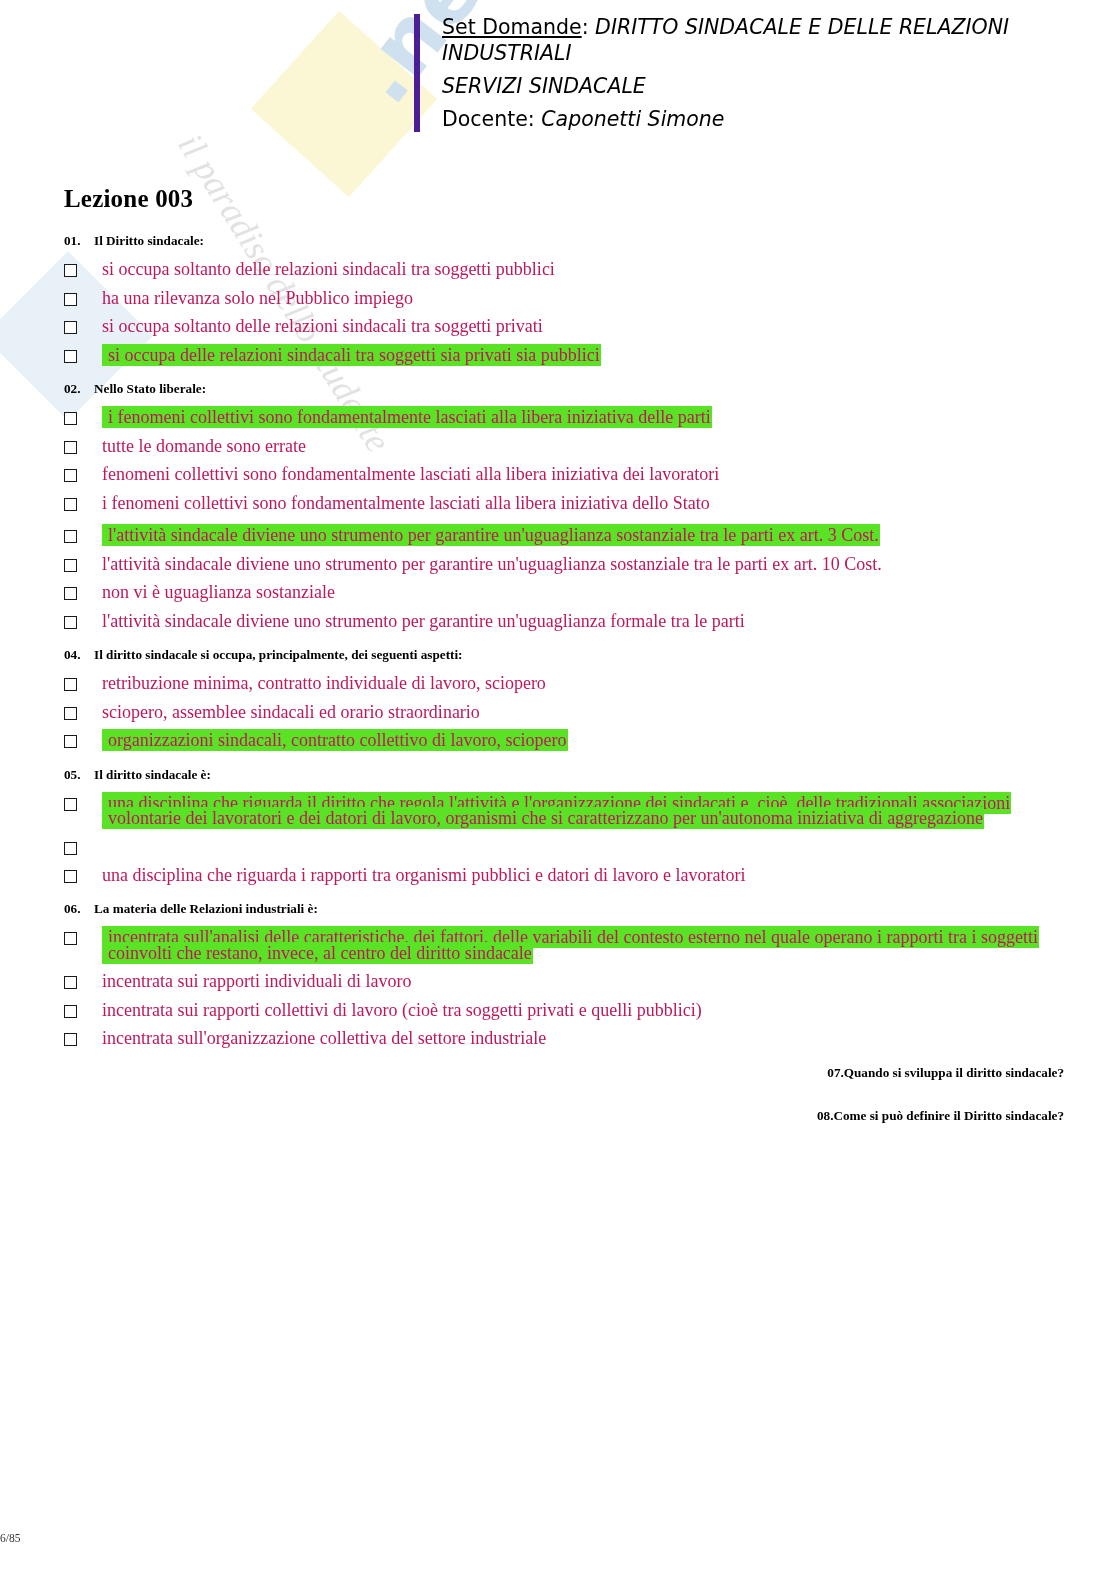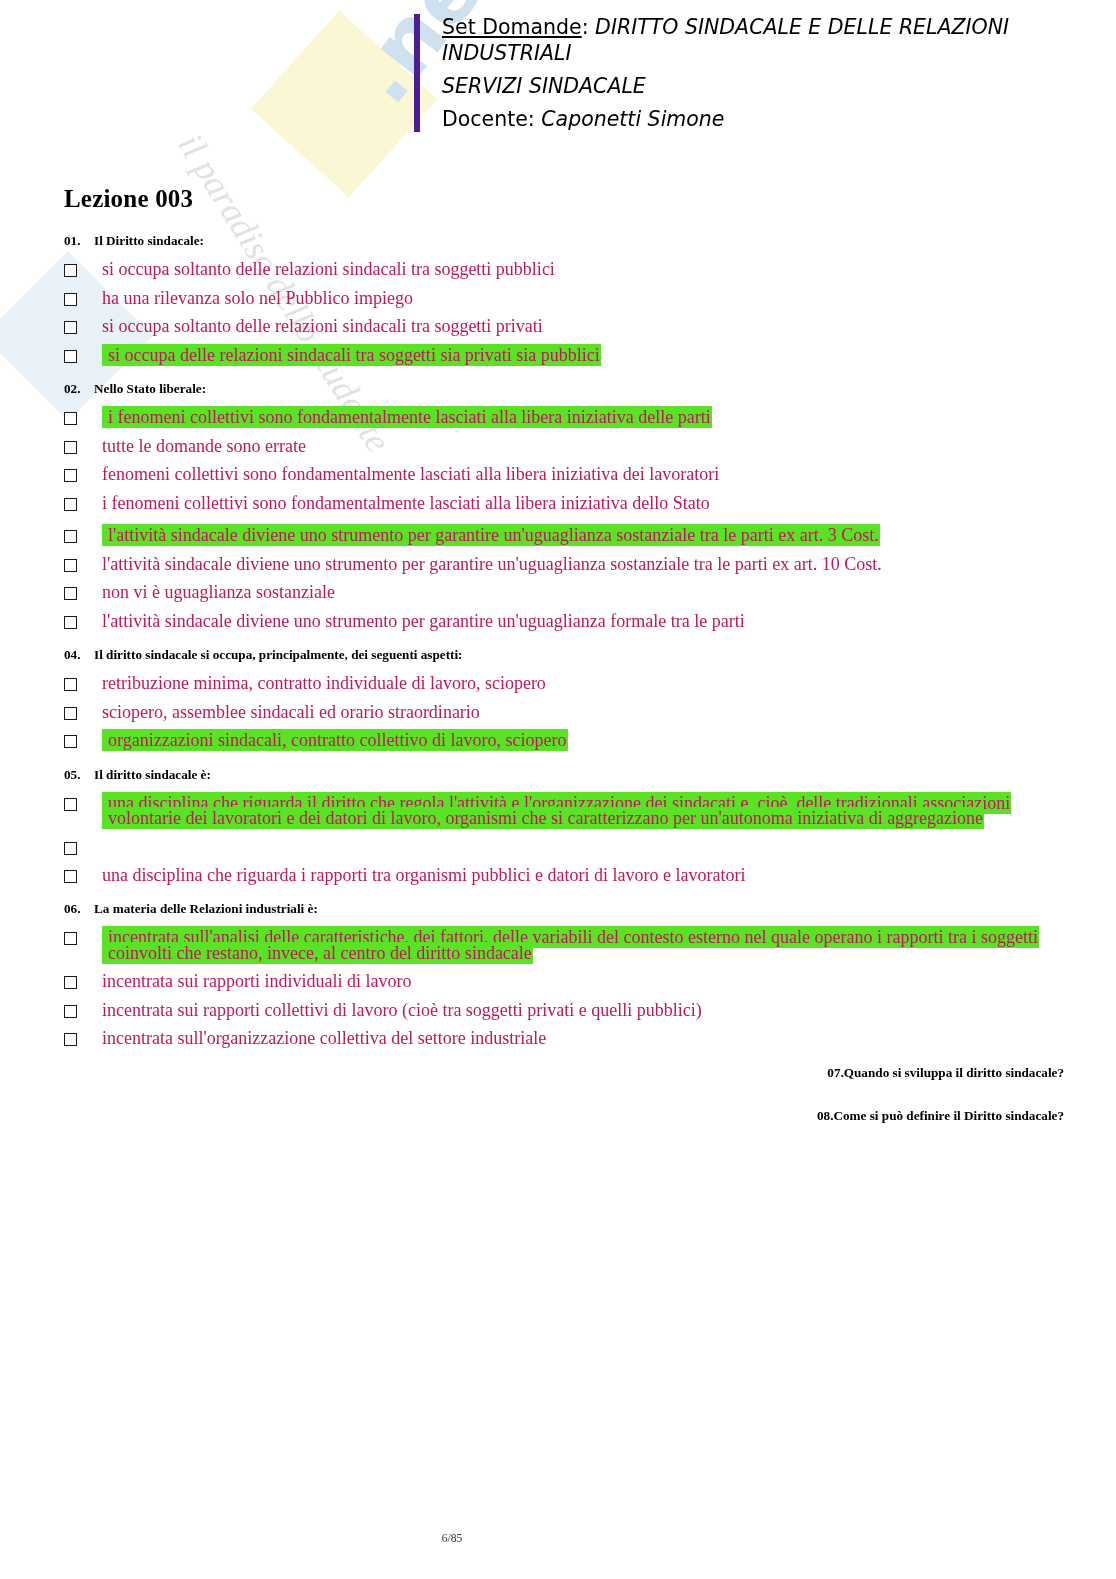--- a/index.html
+++ b/index.html
@@ -175,21 +175,21 @@
   
   .question-block.title-only { margin-bottom: 26px; text-align: right; }
   .question-block.title-only .question-title { margin-bottom: 0; }
 
   
   #footer {
     position: absolute;
     left: 0;
     top: 1532px;
     width: 904px;
-    text-align: center;
+    text-align: left;
     font-family: "Liberation Serif", serif;
     font-size: 11.5px;
     color: #333333;
     z-index: 2;
   }
 </style>
 </head>
 <body>
 
 <div id="page">

